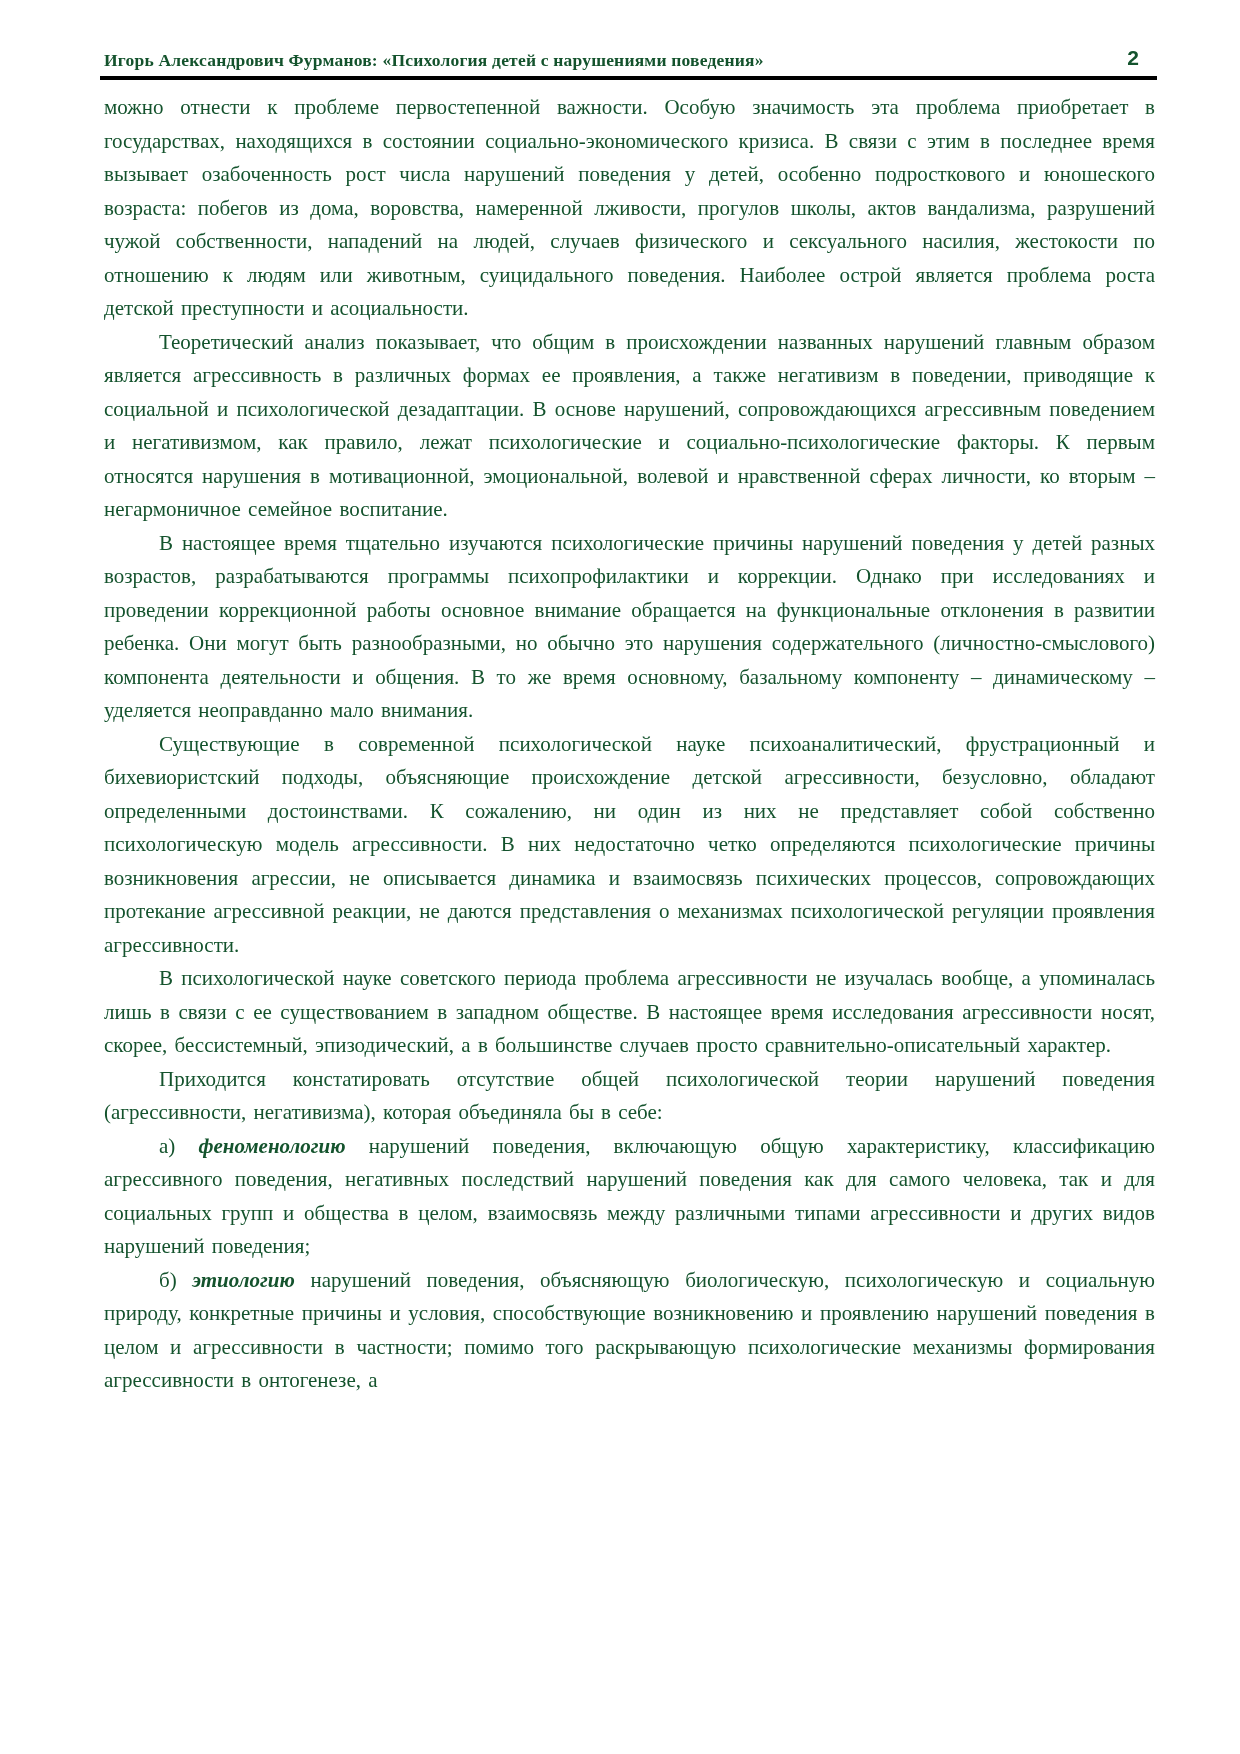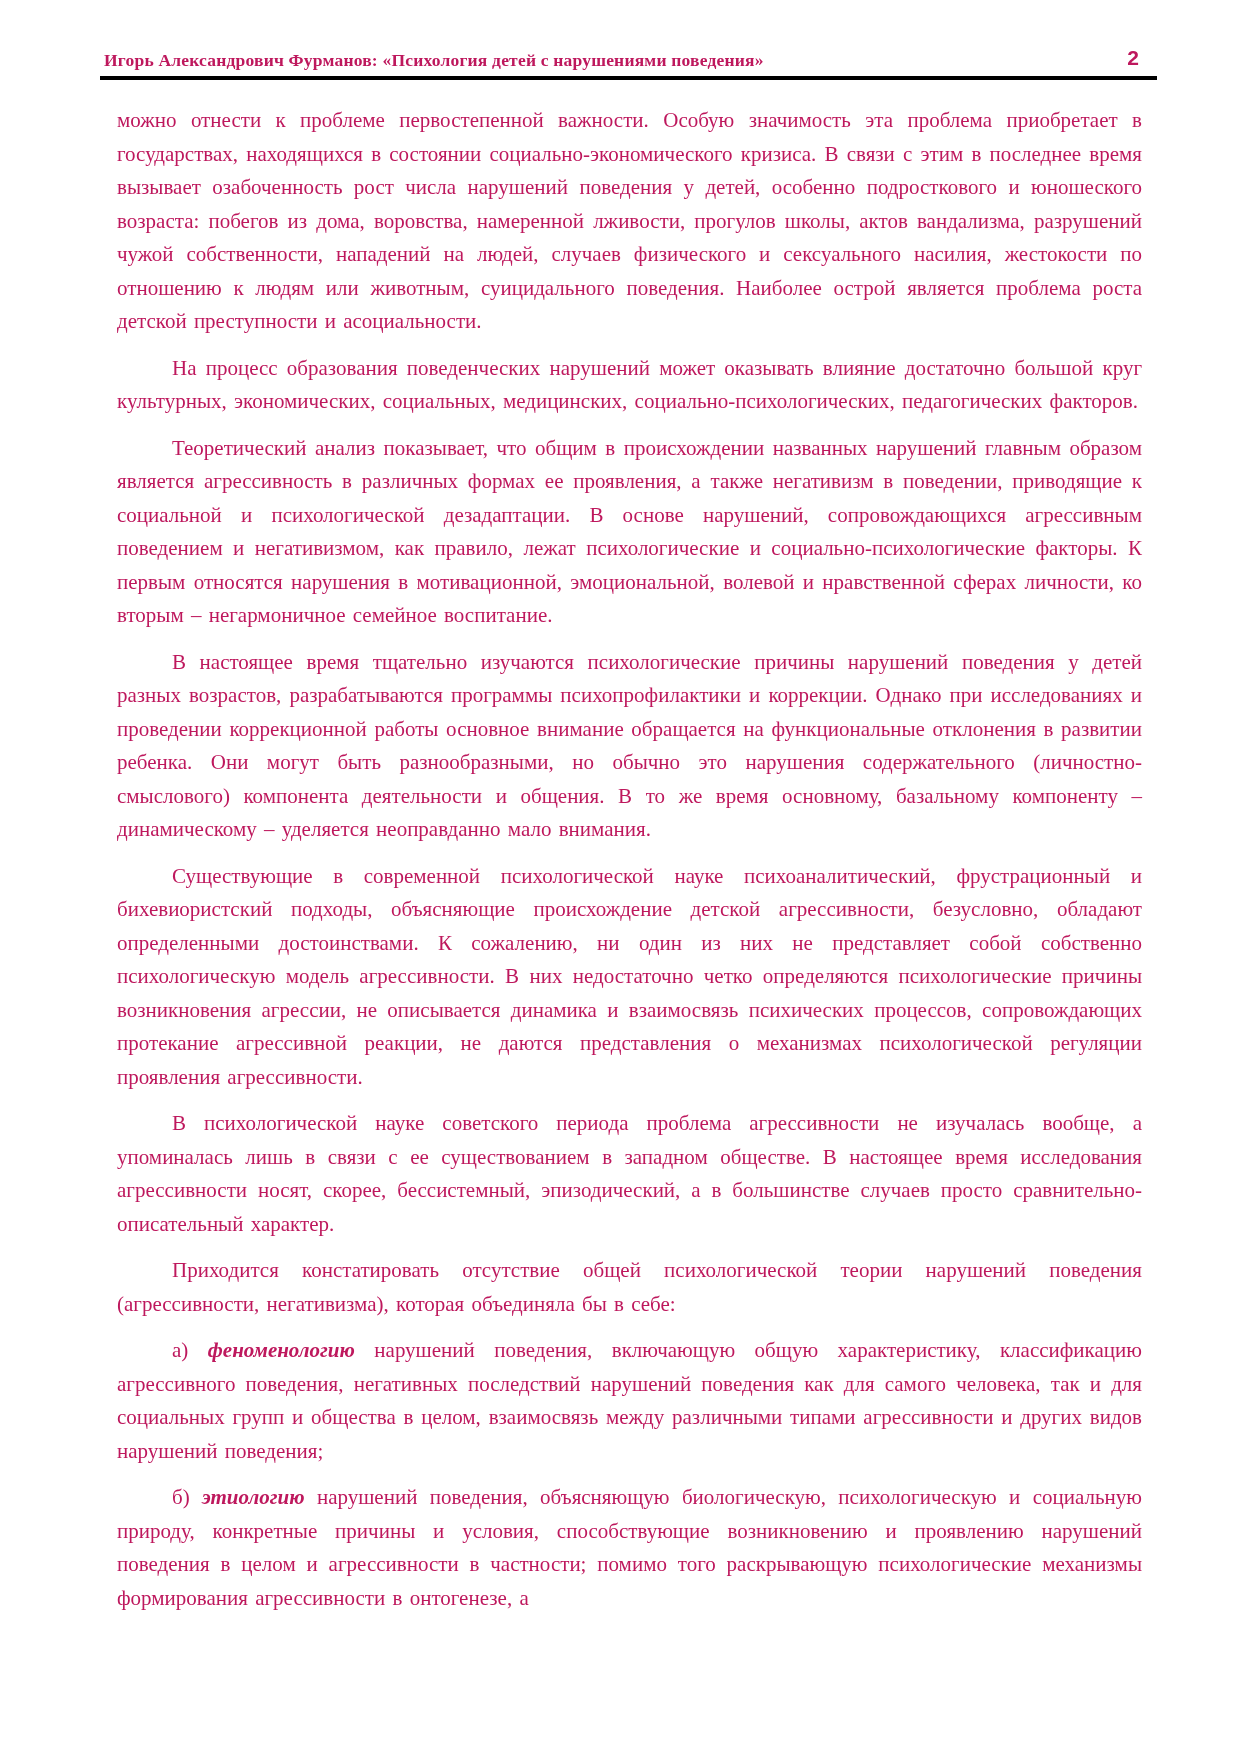--- a/index.html
+++ b/index.html
@@ -7,21 +7,21 @@
     padding: 0;
     background: #ffffff;
   }
   .page {
     position: relative;
     width: 1240px;
     height: 1754px;
     background: #ffffff;
     overflow: hidden;
     font-family: "Liberation Serif", serif;
-    color: #be185d;
+    color: #14532d;
   }
   .header {
     position: absolute;
     left: 104px;
     right: 83px;
     top: 50px;
     height: 26px;
   }
   .header-title {
     font-family: "Liberation Serif", serif;
@@ -50,42 +50,41 @@
     position: absolute;
     left: 104px;
     right: 85px;
     top: 91px;
     font-size: 21px;
     line-height: 33.5px;
     text-align: justify;
     word-spacing: 2px;
   }
   .para {
-    margin: 13px;
+    margin: 0;
   }
   .para.indent {
     text-indent: 55px;
   }
   .italic {
     font-style: italic;
     font-weight: bold;
   }
 </style>
 </head>
 <body>
 
 <div class="page">
   <div class="header">
     <span class="header-title">Игорь Александрович Фурманов: «Психология детей с нарушениями поведения»</span>
     <span class="page-num">2</span>
   </div>
   <div class="header-rule"></div>
   <div class="content" id="content">
       <p class="para"><span>можно отнести к проблеме первостепенной важности. Особую значимость эта проблема приобретает в государствах, находящихся в состоянии социально-экономического кризиса. В связи с этим в последнее время вызывает озабоченность рост числа нарушений поведения у детей, особенно подросткового и юношеского возраста: побегов из дома, воровства, намеренной лживости, прогулов школы, актов вандализма, разрушений чужой собственности, нападений на людей, случаев физического и сексуального насилия, жестокости по отношению к людям или животным, суицидального поведения. Наиболее острой является проблема роста детской преступности и асоциальности.</span></p>
-      <p class="para indent"><span>На процесс образования поведенческих нарушений может оказывать влияние достаточно большой круг культурных, экономических, социальных, медицинских, социально-психологических, педагогических факторов.</span></p>
       <p class="para indent"><span>Теоретический анализ показывает, что общим в происхождении названных нарушений главным образом является агрессивность в различных формах ее проявления, а также негативизм в поведении, приводящие к социальной и психологической дезадаптации. В основе нарушений, сопровождающихся агрессивным поведением и негативизмом, как правило, лежат психологические и социально-психологические факторы. К первым относятся нарушения в мотивационной, эмоциональной, волевой и нравственной сферах личности, ко вторым – негармоничное семейное воспитание.</span></p>
       <p class="para indent"><span>В настоящее время тщательно изучаются психологические причины нарушений поведения у детей разных возрастов, разрабатываются программы психопрофилактики и коррекции. Однако при исследованиях и проведении коррекционной работы основное внимание обращается на функциональные отклонения в развитии ребенка. Они могут быть разнообразными, но обычно это нарушения содержательного (личностно-смыслового) компонента деятельности и общения. В то же время основному, базальному компоненту – динамическому – уделяется неоправданно мало внимания.</span></p>
       <p class="para indent"><span>Существующие в современной психологической науке психоаналитический, фрустрационный и бихевиористский подходы, объясняющие происхождение детской агрессивности, безусловно, обладают определенными достоинствами. К сожалению, ни один из них не представляет собой собственно психологическую модель агрессивности. В них недостаточно четко определяются психологические причины возникновения агрессии, не описывается динамика и взаимосвязь психических процессов, сопровождающих протекание агрессивной реакции, не даются представления о механизмах психологической регуляции проявления агрессивности.</span></p>
       <p class="para indent"><span>В психологической науке советского периода проблема агрессивности не изучалась вообще, а упоминалась лишь в связи с ее существованием в западном обществе. В настоящее время исследования агрессивности носят, скорее, бессистемный, эпизодический, а в большинстве случаев просто сравнительно-описательный характер.</span></p>
       <p class="para indent"><span>Приходится констатировать отсутствие общей психологической теории нарушений поведения (агрессивности, негативизма), которая объединяла бы в себе:</span></p>
       <p class="para indent"><span>а) </span><span class="italic">феноменологию</span><span> нарушений поведения, включающую общую характеристику, классификацию агрессивного поведения, негативных последствий нарушений поведения как для самого человека, так и для социальных групп и общества в целом, взаимосвязь между различными типами агрессивности и других видов нарушений поведения;</span></p>
       <p class="para indent"><span>б) </span><span class="italic">этиологию</span><span> нарушений поведения, объясняющую биологическую, психологическую и социальную природу, конкретные причины и условия, способствующие возникновению и проявлению нарушений поведения в целом и агрессивности в частности; помимо того раскрывающую психологические механизмы формирования агрессивности в онтогенезе, а</span></p>
     </div>
 </div>
 

